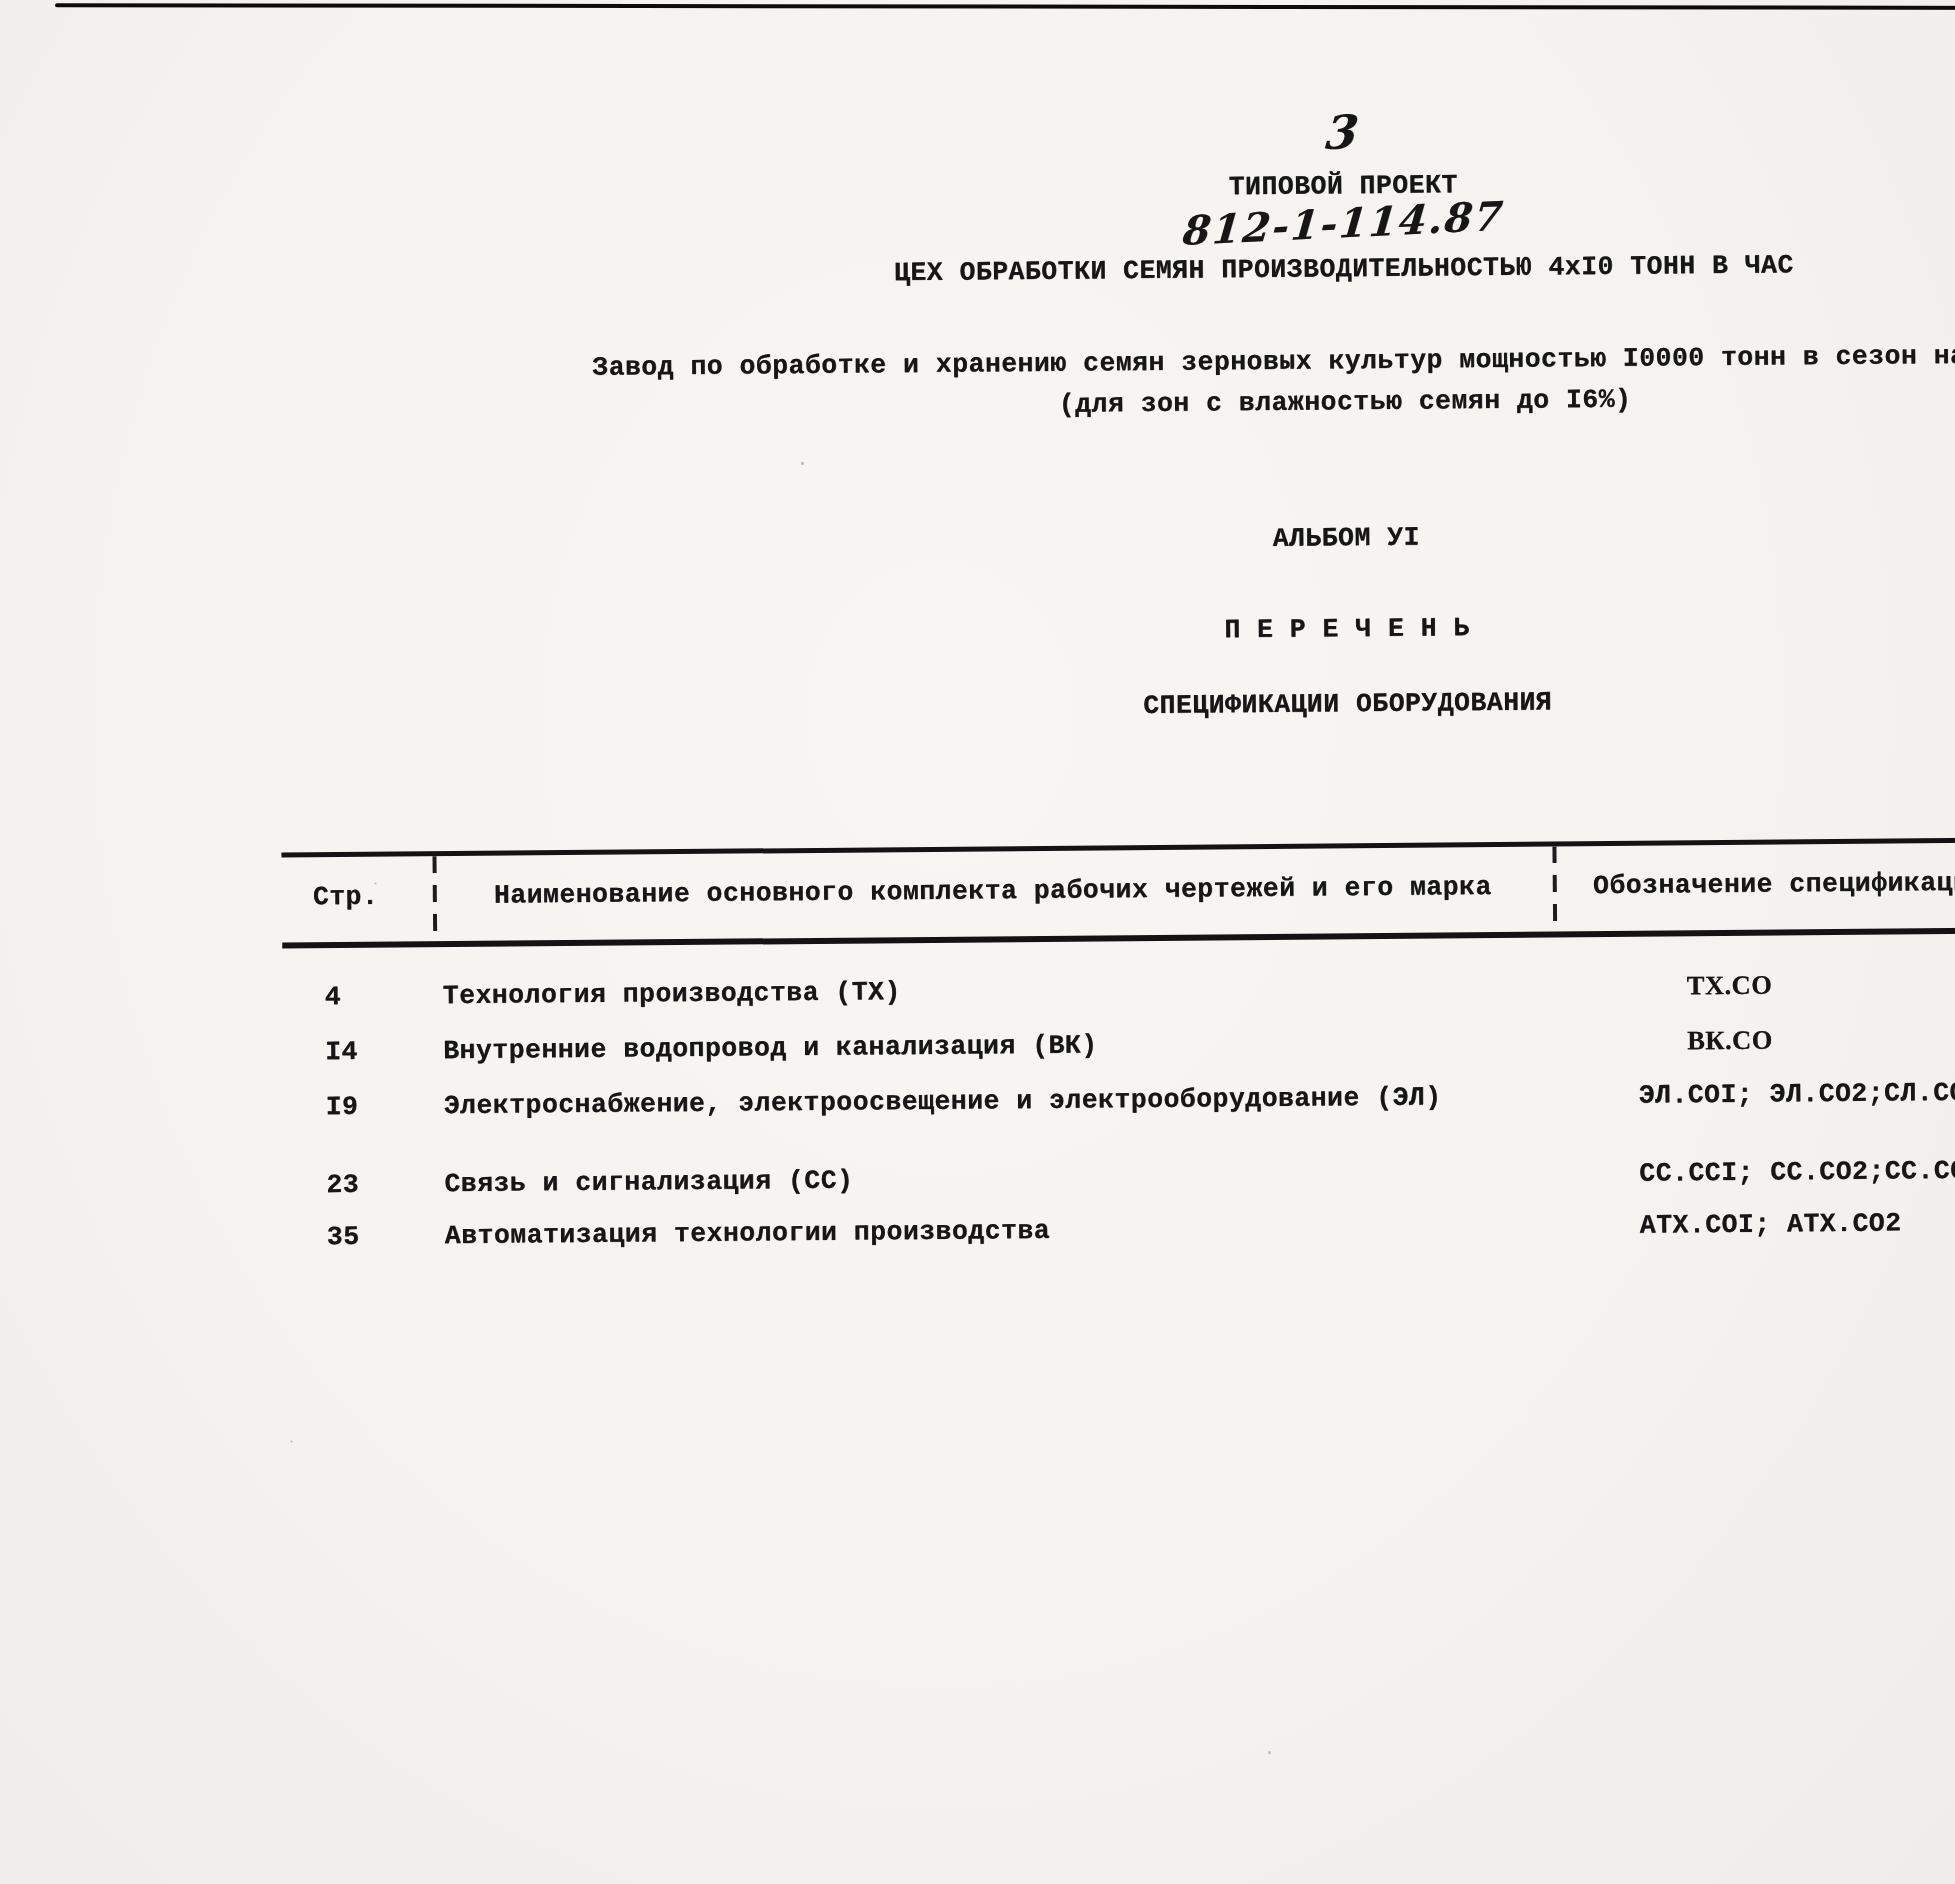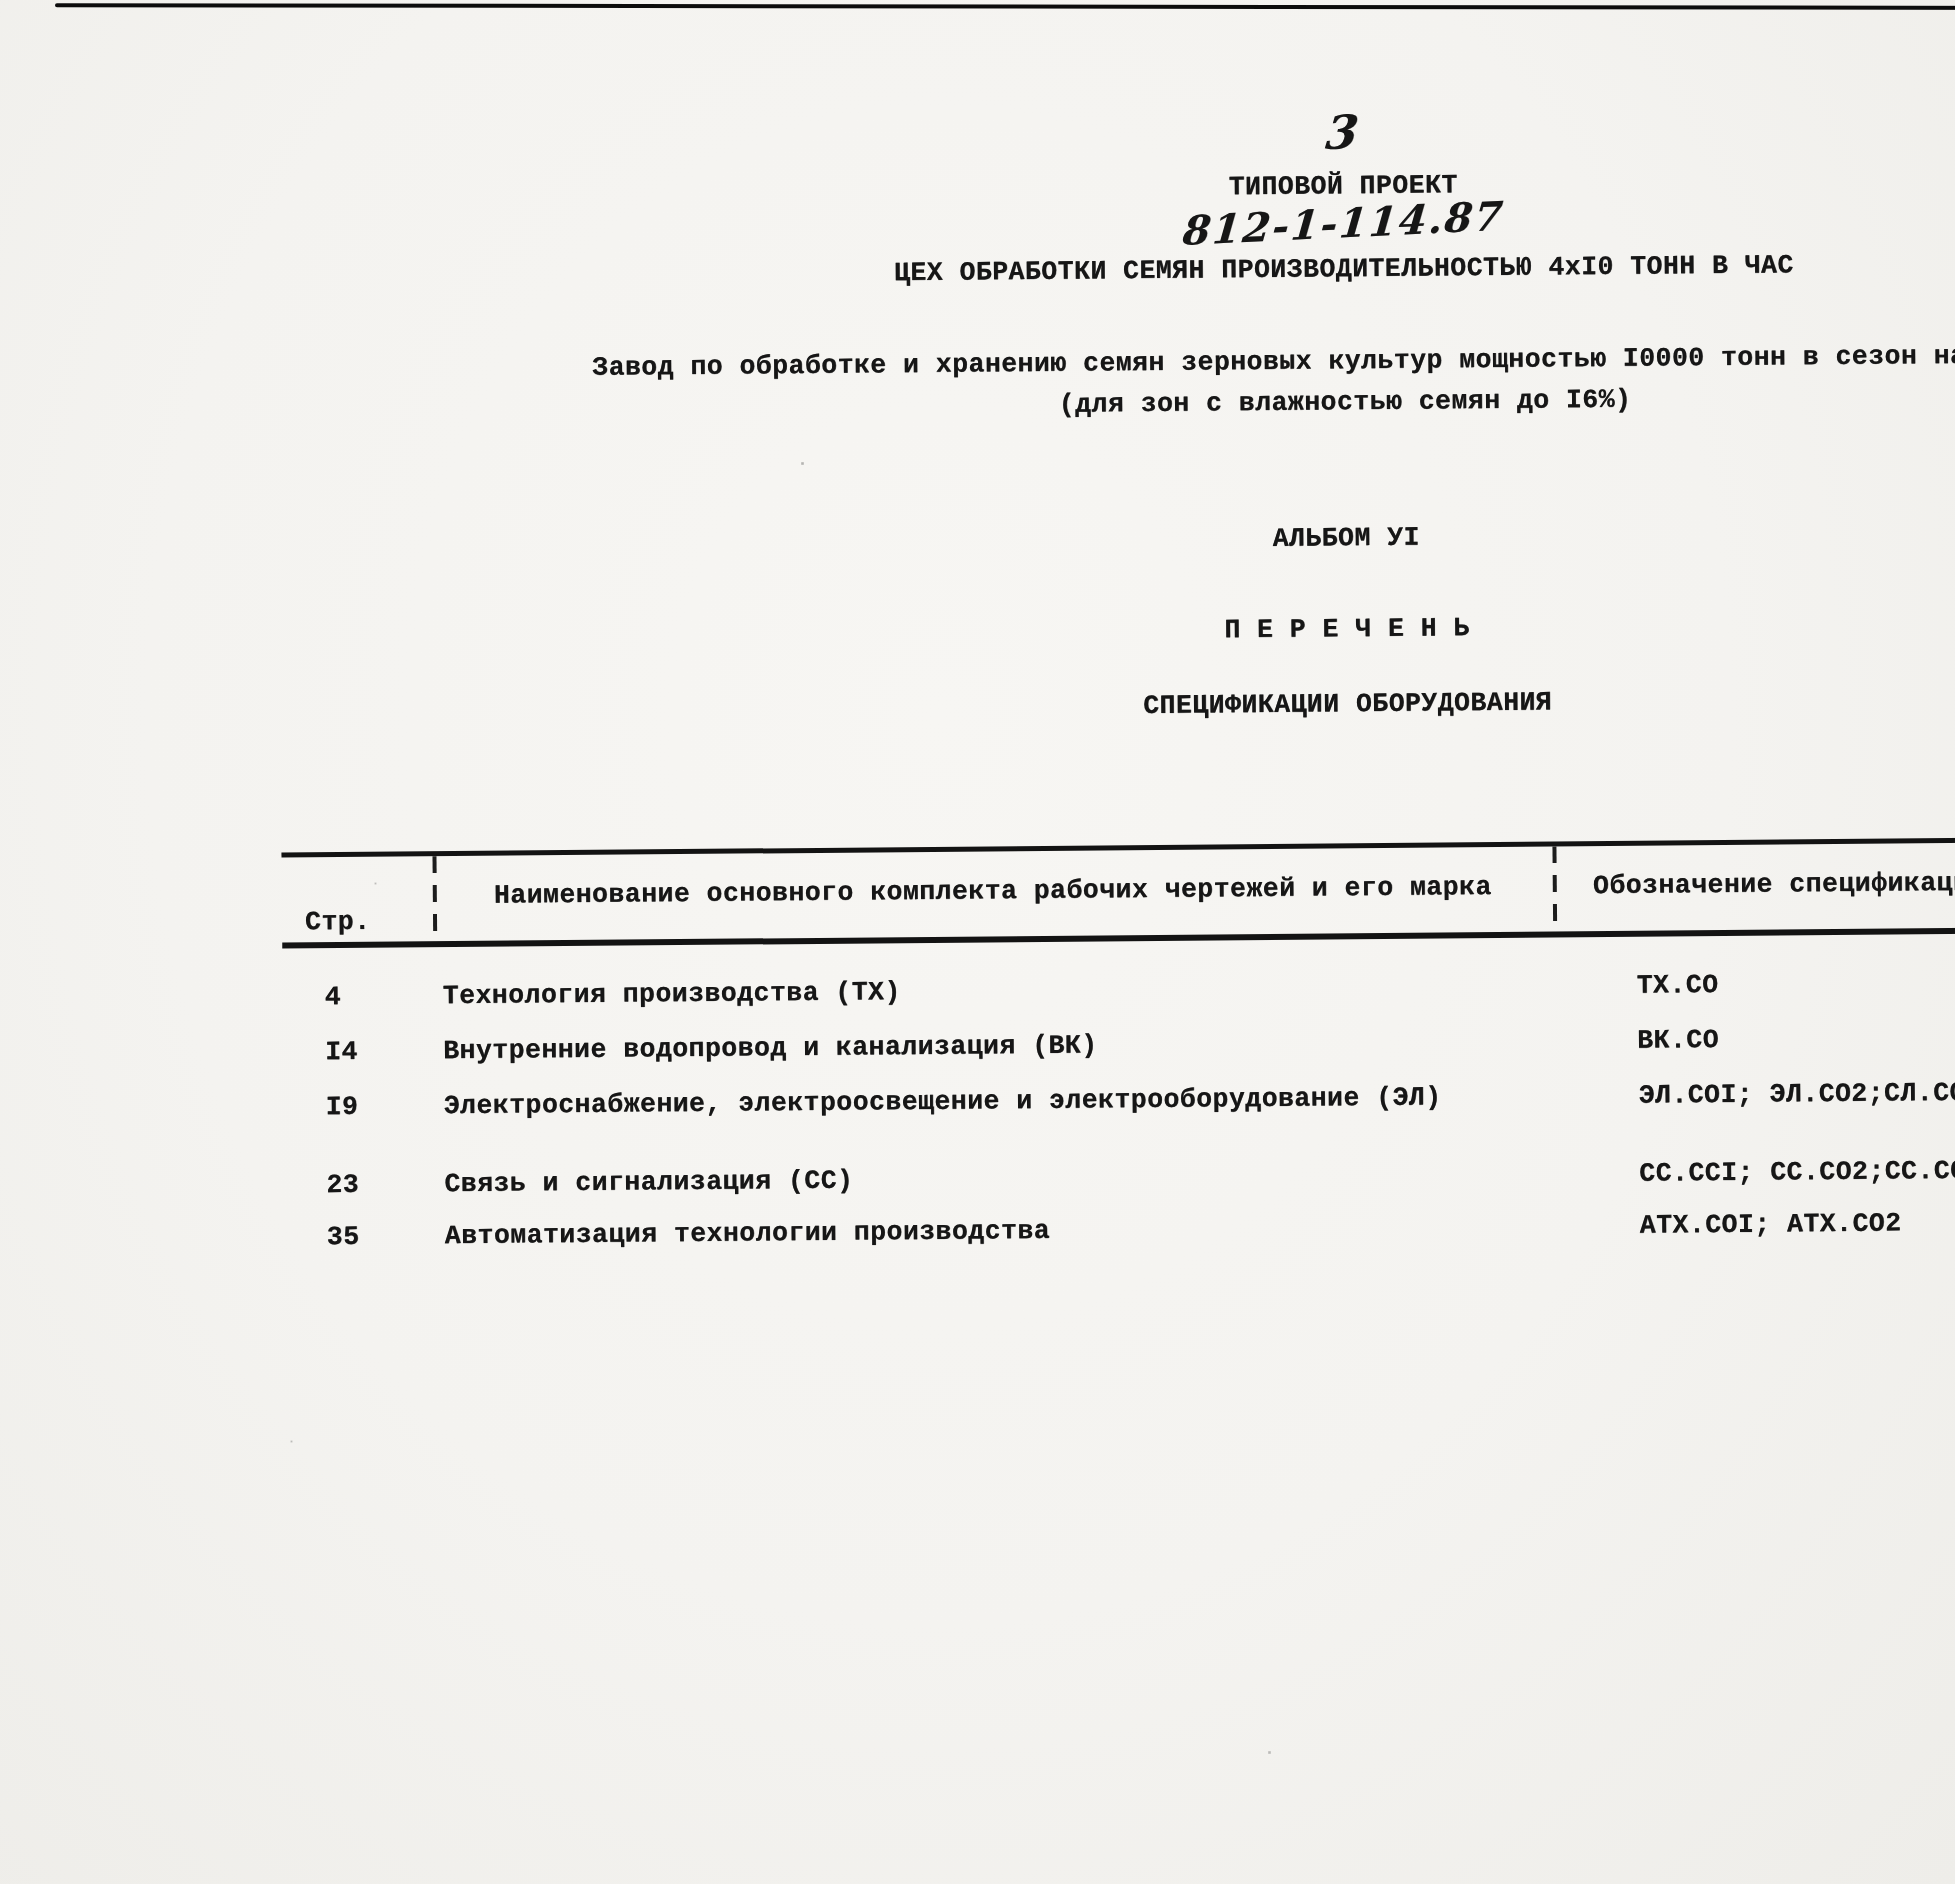--- a/index.html
+++ b/index.html
@@ -75,31 +75,31 @@
     border-top:5.5px solid #131313;
     border-bottom:6.3px solid #131313;
     box-sizing:border-box;
   }
   .col-divider{
     position:absolute; top:0; width:3.5px; height:100%;
     background:repeating-linear-gradient(180deg,#1c1c1c 0 16.4px, transparent 16.4px 29px);
   }
   .div-1{ left:151px; } .div-2{ left:1271px; }
   .col-head{ position:absolute; top:25px; }
-  .head-page{ left:23px;margin-top:25px; }
+  .head-page{ left:31px; }
   .head-name{ left:151px; width:1120px; text-align:center; }
   .head-spec{ left:1271px; width:473px; text-align:center; }
 
   .t-row{ position:absolute; left:274px; width:2260px; height:36px; }
   .r1{ top:985px; } .r2{ top:1040px; } .r3{ top:1095px; }
   .r4{ top:1173px; } .r5{ top:1225px; }
   .t-row .cell{ position:absolute; top:0; }
   .cell-page{ left:42px; }
   .cell-name{ left:160px; }
-  .cell-spec-a{ left:1354px; }
+  .cell-spec-a{ left:1404px;font-family:Liberation Serif, serif; }
   .cell-spec-b{ left:1355px; }
 </style>
 </head>
 <body>
 
 <div class="page">
 
   <div class="scan-top-line"></div>
 
   <div class="paper-specks"></div>

